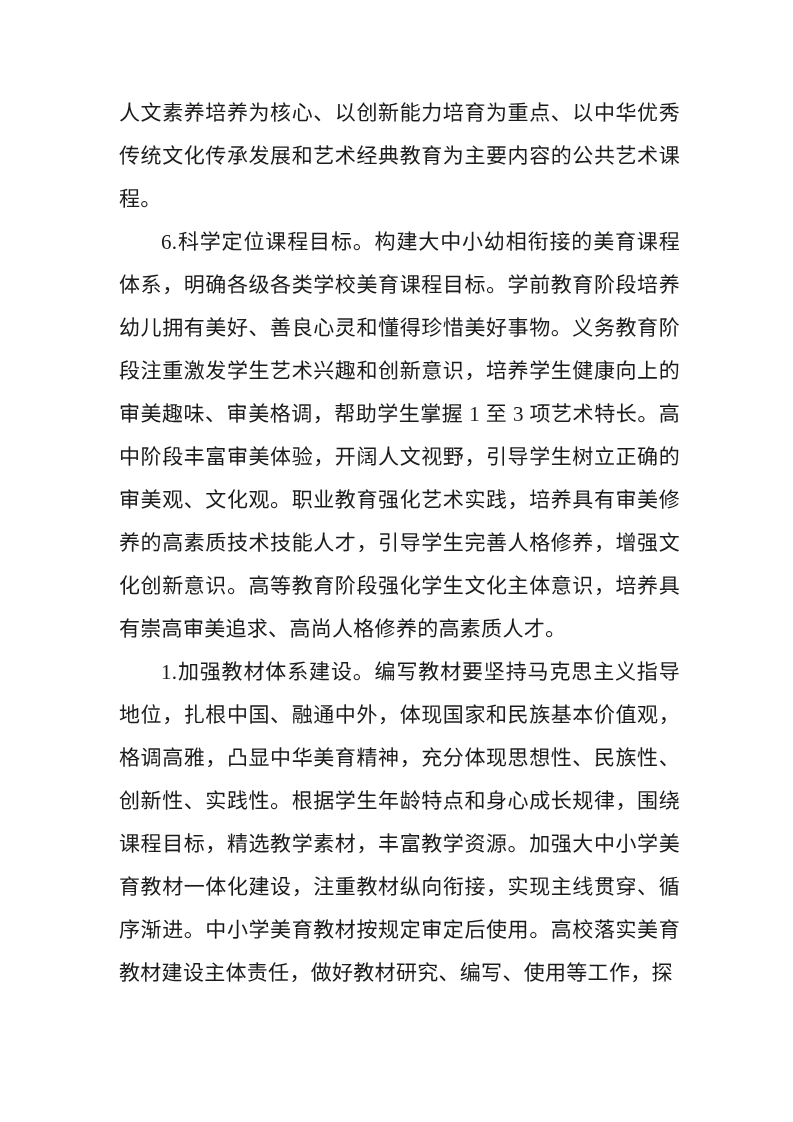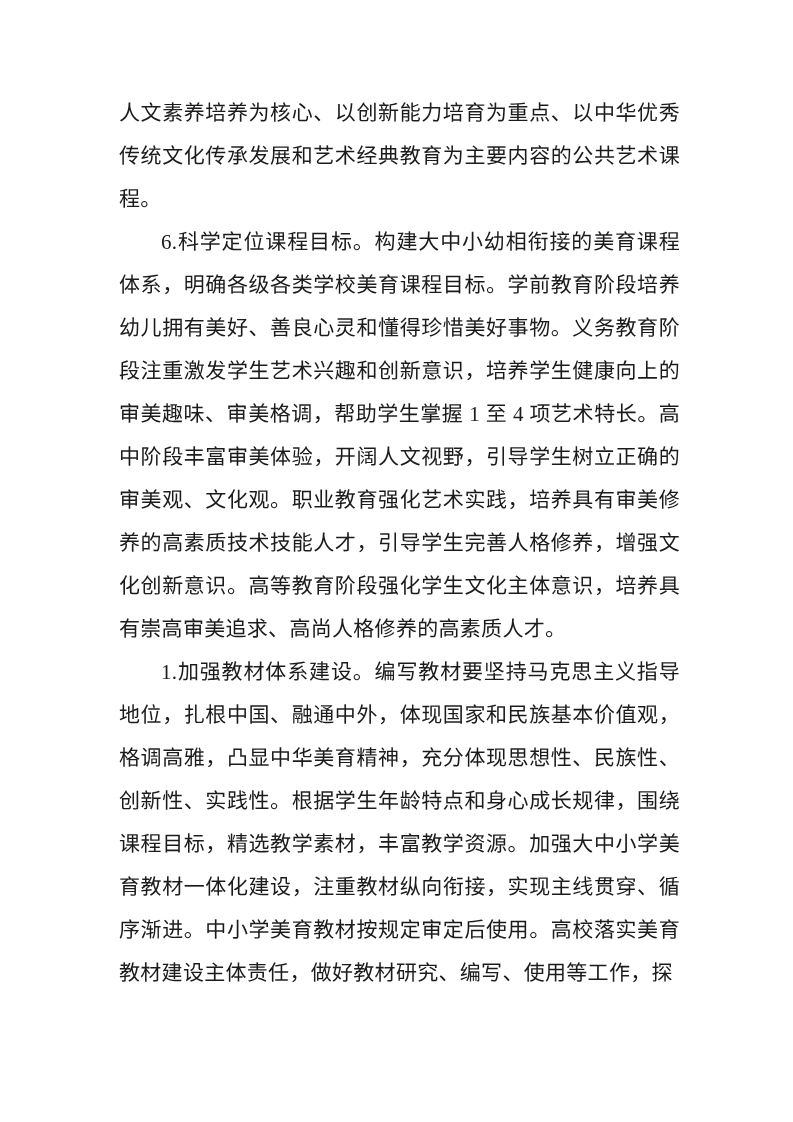--- a/index.html
+++ b/index.html
@@ -30,16 +30,16 @@
   .doc-body p.indent {
     text-indent: 2em;
   }
 </style>
 </head>
 <body>
 
 <div class="page">
   <div class="doc-body">
     <p>人文素养培养为核心、以创新能力培育为重点、以中华优秀传统文化传承发展和艺术经典教育为主要内容的公共艺术课程。</p>
-    <p class="indent">6.科学定位课程目标。构建大中小幼相衔接的美育课程体系，明确各级各类学校美育课程目标。学前教育阶段培养幼儿拥有美好、善良心灵和懂得珍惜美好事物。义务教育阶段注重激发学生艺术兴趣和创新意识，培养学生健康向上的审美趣味、审美格调，帮助学生掌握 1 至 4 项艺术特长。高中阶段丰富审美体验，开阔人文视野，引导学生树立正确的审美观、文化观。职业教育强化艺术实践，培养具有审美修养的高素质技术技能人才，引导学生完善人格修养，增强文化创新意识。高等教育阶段强化学生文化主体意识，培养具有崇高审美追求、高尚人格修养的高素质人才。</p>
+    <p class="indent">6.科学定位课程目标。构建大中小幼相衔接的美育课程体系，明确各级各类学校美育课程目标。学前教育阶段培养幼儿拥有美好、善良心灵和懂得珍惜美好事物。义务教育阶段注重激发学生艺术兴趣和创新意识，培养学生健康向上的审美趣味、审美格调，帮助学生掌握 1 至 3 项艺术特长。高中阶段丰富审美体验，开阔人文视野，引导学生树立正确的审美观、文化观。职业教育强化艺术实践，培养具有审美修养的高素质技术技能人才，引导学生完善人格修养，增强文化创新意识。高等教育阶段强化学生文化主体意识，培养具有崇高审美追求、高尚人格修养的高素质人才。</p>
     <p class="indent">1.加强教材体系建设。编写教材要坚持马克思主义指导地位，扎根中国、融通中外，体现国家和民族基本价值观，格调高雅，凸显中华美育精神，充分体现思想性、民族性、创新性、实践性。根据学生年龄特点和身心成长规律，围绕课程目标，精选教学素材，丰富教学资源。加强大中小学美育教材一体化建设，注重教材纵向衔接，实现主线贯穿、循序渐进。中小学美育教材按规定审定后使用。高校落实美育教材建设主体责任，做好教材研究、编写、使用等工作，探</p>
   </div>
 </div>
 
 </body></html>

